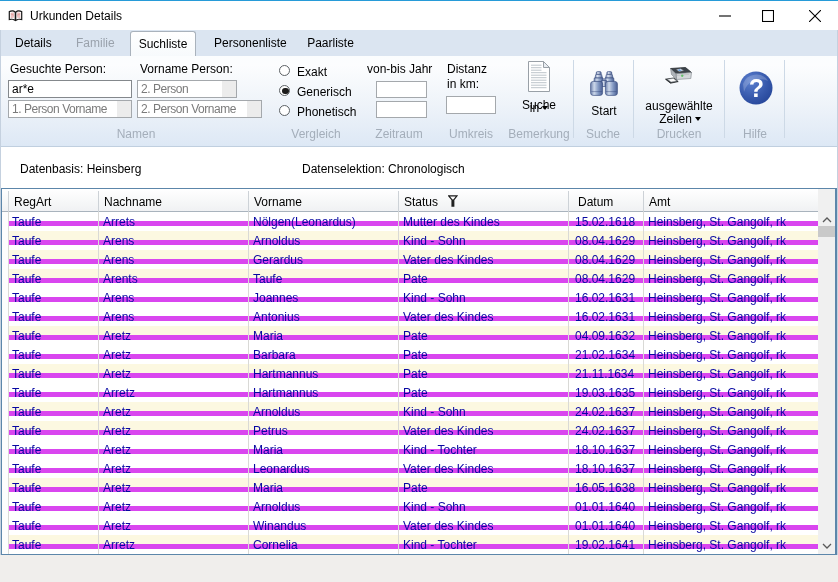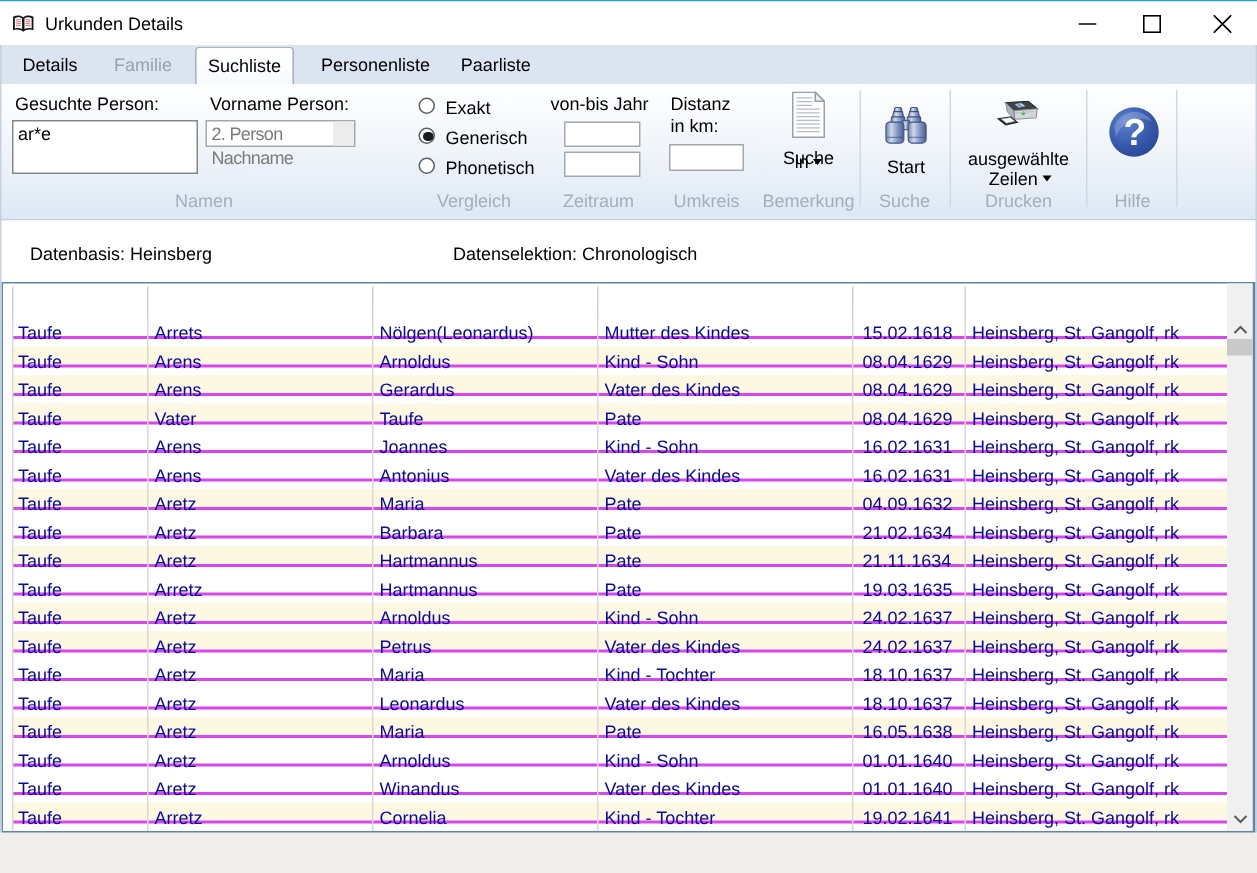--- a/index.html
+++ b/index.html
@@ -21,21 +21,21 @@
 .radio{position:absolute;width:11px;height:11px;border:1px solid #5c6165;border-radius:50%;background:#fff}
 .rdot{position:absolute;left:2px;top:2px;width:6.5px;height:6.5px;border-radius:50%;background:#1b1b1b}
 .btntext{position:absolute;text-align:center;color:#000}
 .darr{display:inline-block;width:0;height:0;border-left:3.5px solid transparent;border-right:3.5px solid transparent;border-top:4px solid #000;vertical-align:2px;margin-left:3px}
 .infobar{position:absolute;left:0;top:147px;width:838px;height:41px;background:#fff}
 .grid{position:absolute;left:1px;top:188px;width:836px;height:368px;border:solid #5c86aa;border-width:1px 2px 2px 1px;background:#fff}
 .ghead{position:absolute;left:0;top:0;width:816px;height:23px;background:linear-gradient(#ffffff,#f6f7f8 60%,#f0f1f3);border-bottom:1px solid #a9b3bd}
 .ghead span{position:absolute;top:5.5px;color:#000}
 .hvline{position:absolute;top:2px;height:21px;width:1px;background:#cdd2d7}
 .vline{position:absolute;top:23px;height:342px;width:1px;background:#d9d9d6}
-.row{position:absolute;left:0;width:816px;height:14px;border-bottom:2px solid #d946ef}
+.row{position:absolute;left:0;width:816px;height:14px;border-bottom:5px solid #d946ef}
 .row span{position:absolute;top:3px;color:#0808a2;white-space:nowrap}
 .rowstrip{position:absolute;left:0;top:23px;width:6px;height:342px;background:#fdfdfd}
 .sbar{position:absolute;left:816px;top:0;width:17px;height:365px;background:#f0f0f0}
 .sthumb{position:absolute;left:0;top:37px;width:17px;height:11px;background:#c9c9c9}
 .bottom{position:absolute;left:0;top:555px;width:838px;height:27px;background:#f0eeec}
 .winborder{position:absolute;top:30px;width:1px;height:525px;background:#c5d1df}
 </style></head>
 <body>
 <div class="accent"></div>
 <div class="titlebar">
@@ -72,25 +72,33 @@
   <span class="tab" style="left:307px;width:47px">Paarliste</span>
   <span class="seltab">Suchliste</span>
 </div>
 <div class="ribbon">
   <div class="gsep" style="left:573px"></div>
     <div class="gsep" style="left:633px"></div>
     <div class="gsep" style="left:724px"></div>
     <div class="gsep" style="left:784px"></div>
   <span class="rlabel" style="left:10px;top:6px">Gesuchte Person:</span>
   <span class="rlabel" style="left:140px;top:6px">Vorname Person:</span>
-  <div class="field" style="left:8px;top:24px;width:124px;height:36px;border-color:#84888c">
+  <div class="field" style="left:8px;top:24px;width:124px;height:18px;border-color:#84888c">
       <span style="position:absolute;left:3px;top:1px">ar*e</span>
+    </div>
+  <div class="field" style="left:8px;top:44px;width:124px;height:18px">
+      <div class="ph">1. Person Vorname</div>
+      <div class="phgray"></div>
     </div>
   <div class="field" style="left:137px;top:24px;width:100px;height:18px">
       <div class="ph">2. Person Nachname</div>
+      <div class="phgray"></div>
+    </div>
+  <div class="field" style="left:137px;top:44px;width:125px;height:18px">
+      <div class="ph">2. Person Vorname</div>
       <div class="phgray"></div>
     </div>
   <div class="radio" style="left:279px;top:9px"></div>
   <div class="radio" style="left:279px;top:28.5px">
       <div class="rdot"></div>
     </div>
   <div class="radio" style="left:279px;top:48.5px"></div>
   <span class="rlabel" style="left:297px;top:9px">Exakt</span>
   <span class="rlabel" style="left:297px;top:28.5px">Generisch</span>
   <span class="rlabel" style="left:297px;top:48.5px">Phonetisch</span>
@@ -183,20 +191,32 @@
   <div class="glabel" style="left:479px;width:120px">Bemerkung</div>
   <div class="glabel" style="left:543px;width:120px">Suche</div>
   <div class="glabel" style="left:619px;width:120px">Drucken</div>
   <div class="glabel" style="left:695px;width:120px">Hilfe</div>
 </div>
 <div class="infobar">
   <span class="abs" style="left:20px;top:15px">Datenbasis: Heinsberg</span>
   <span class="abs" style="left:302px;top:15px">Datenselektion: Chronologisch</span>
 </div>
 <div class="grid">
+  <div class="ghead">
+    <span style="left:12px">RegArt</span>
+    <span style="left:102px">Nachname</span>
+    <span style="left:252px">Vorname</span>
+    <span style="left:402px">Status</span>
+    <svg class="abs" style="left:446px;top:6px" width="10" height="12" viewBox="0 0 10 12">
+      <path d="M0.7 0.8 L9 0.8 L5.75 4.9 L5.75 11 L4.05 11 L4.05 4.9 Z" fill="#fafafa" stroke="#1c1c1c" stroke-width="1.25" stroke-linejoin="miter"></path>
+      <rect x="4.05" y="4.6" width="1.7" height="6.4" fill="#1c1c1c"></rect>
+    </svg>
+    <span style="left:576px">Datum</span>
+    <span style="left:647px">Amt</span>
+  </div>
   <div class="hvline" style="left:6px"></div>
     <div class="hvline" style="left:96px"></div>
     <div class="hvline" style="left:246px"></div>
     <div class="hvline" style="left:396px"></div>
     <div class="hvline" style="left:566px"></div>
     <div class="hvline" style="left:641px"></div>
     <div class="hvline" style="left:816px"></div>
 <div class="row" style="top:23px;background:#ffffff">
       <span style="left:10px">Taufe</span>
       <span style="left:101px">Arrets</span>
@@ -216,21 +236,21 @@
 <div class="row" style="top:61px;background:#fcf8e1">
       <span style="left:10px">Taufe</span>
       <span style="left:101px">Arens</span>
       <span style="left:251px">Gerardus</span>
       <span style="left:401px">Vater des Kindes</span>
       <span style="left:573px">08.04.1629</span>
       <span style="left:646px">Heinsberg, St. Gangolf, rk</span>
     </div>
 <div class="row" style="top:80px;background:#fcf8e1">
       <span style="left:10px">Taufe</span>
-      <span style="left:101px">Vater</span>
+      <span style="left:101px">Arents</span>
       <span style="left:251px">Taufe</span>
       <span style="left:401px">Pate</span>
       <span style="left:573px">08.04.1629</span>
       <span style="left:646px">Heinsberg, St. Gangolf, rk</span>
     </div>
 <div class="row" style="top:99px;background:#ffffff">
       <span style="left:10px">Taufe</span>
       <span style="left:101px">Arens</span>
       <span style="left:251px">Joannes</span>
       <span style="left:401px">Kind - Sohn</span>

